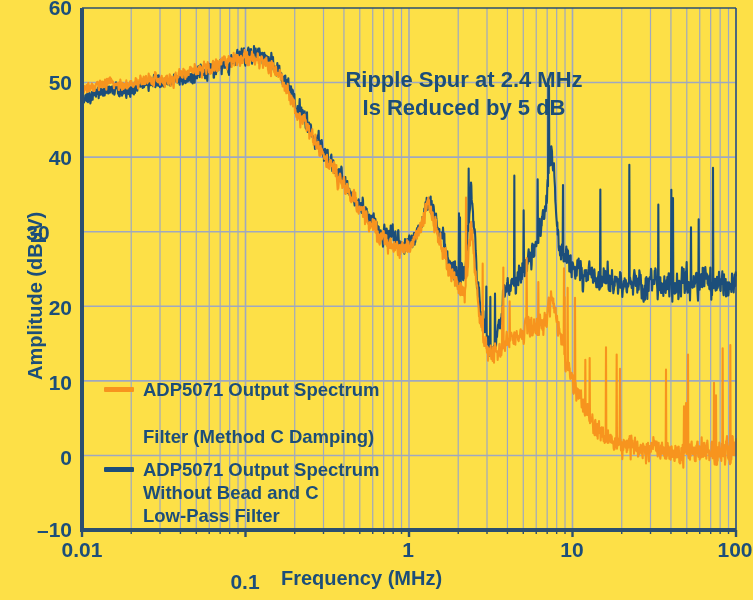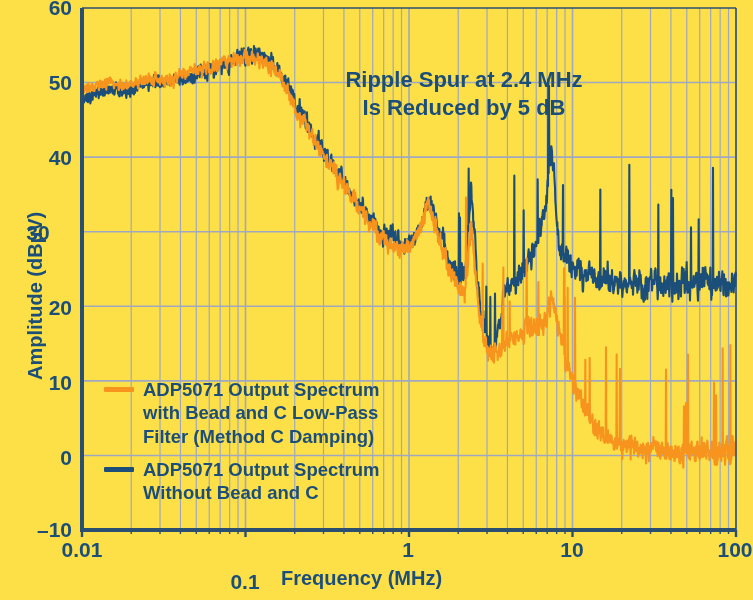--- a/index.html
+++ b/index.html
@@ -231,26 +231,27 @@
   <div id="annotation">
     <div>Ripple Spur at 2.4 MHz</div>
     <div>Is Reduced by 5 dB</div>
   </div>
 
   <div id="legend">
     <div class="legend-entry">
       <span class="legend-swatch" style="background:#F7941E;"></span>
       <span class="legend-text">
         <span>ADP5071 Output Spectrum</span><br>
-        <span>with Bead and C Low-Pass</span><br>
+        <br>
         <span>Filter (Method C Damping)</span>
       </span>
     </div>
     <div class="legend-entry">
       <span class="legend-swatch" style="background:#1C4E7A;"></span>
       <span class="legend-text">
         <span>ADP5071 Output Spectrum</span><br>
         <span>Without Bead and C</span><br>
+        <span>Low-Pass Filter</span>
       </span>
     </div>
   </div>
 
 </div>
 
 </body></html>

